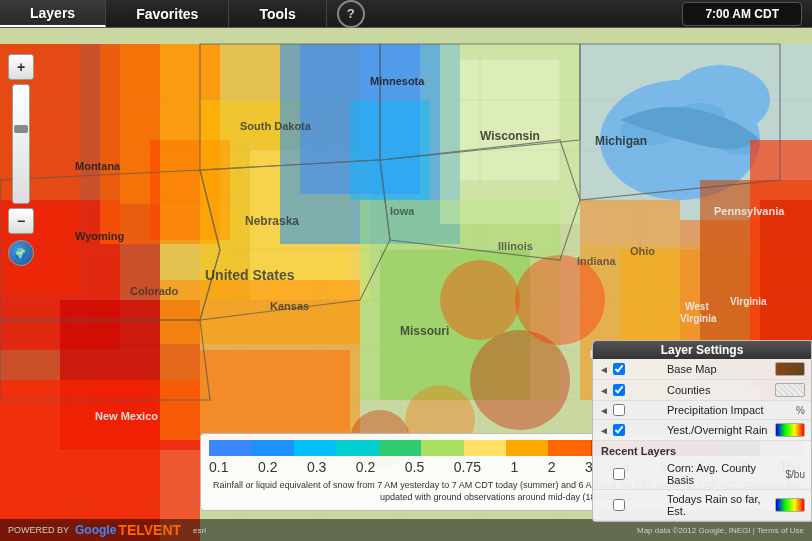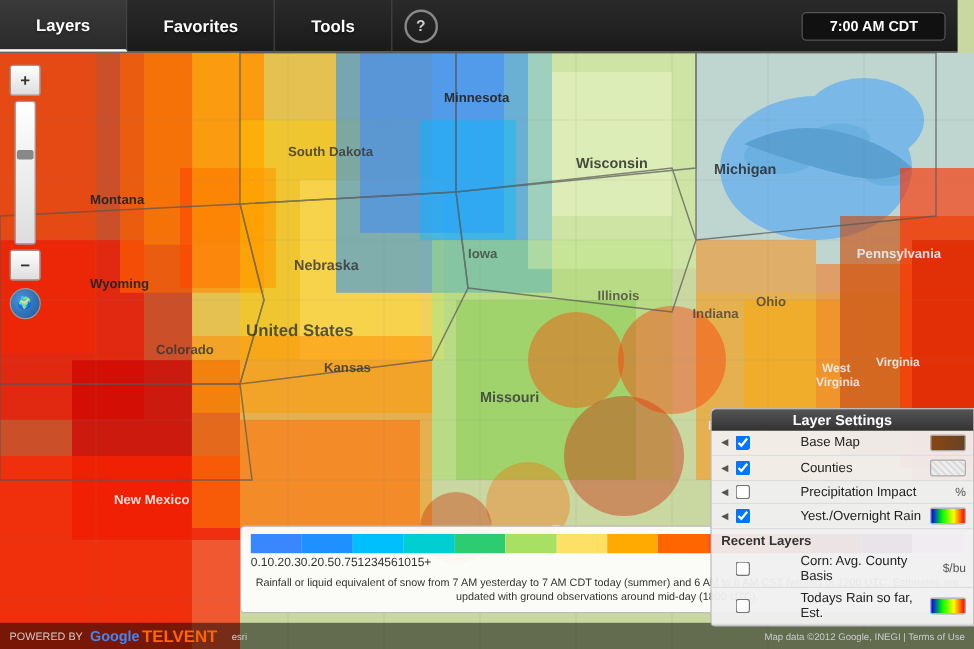--- a/index.html
+++ b/index.html
@@ -17,22 +17,22 @@
     
     #map-svg {
       position: absolute;
       top: 0; left: 0;
       width: 100%; height: 100%;
     }
 
     
     #top-nav {
       position: absolute;
-      top: 0; left: 0; right: 14px;
-      height: 44px;
+      top: 0; left: 0; right: 0;
+      height: 28px;
       background: linear-gradient(to bottom, #2a2a2a, #1a1a1a);
       display: flex;
       align-items: center;
       z-index: 100;
       border-bottom: 1px solid #555;
     }
 
     .nav-item {
       color: #fff;
       font-size: 14px;
@@ -144,22 +144,22 @@
       height: 16px;
       margin-bottom: 3px;
     }
 
     .color-block {
       flex: 1;
     }
 
     #scale-labels {
       display: flex;
-      justify-content: flex-start;
-      font-size: 10px;
+      justify-content: space-between;
+      font-size: 14px;
       color: #333;
       margin-bottom: 4px;
     }
 
     #legend-text {
       font-size: 9px;
       color: #333;
       line-height: 1.4;
       text-align: center;
     }

